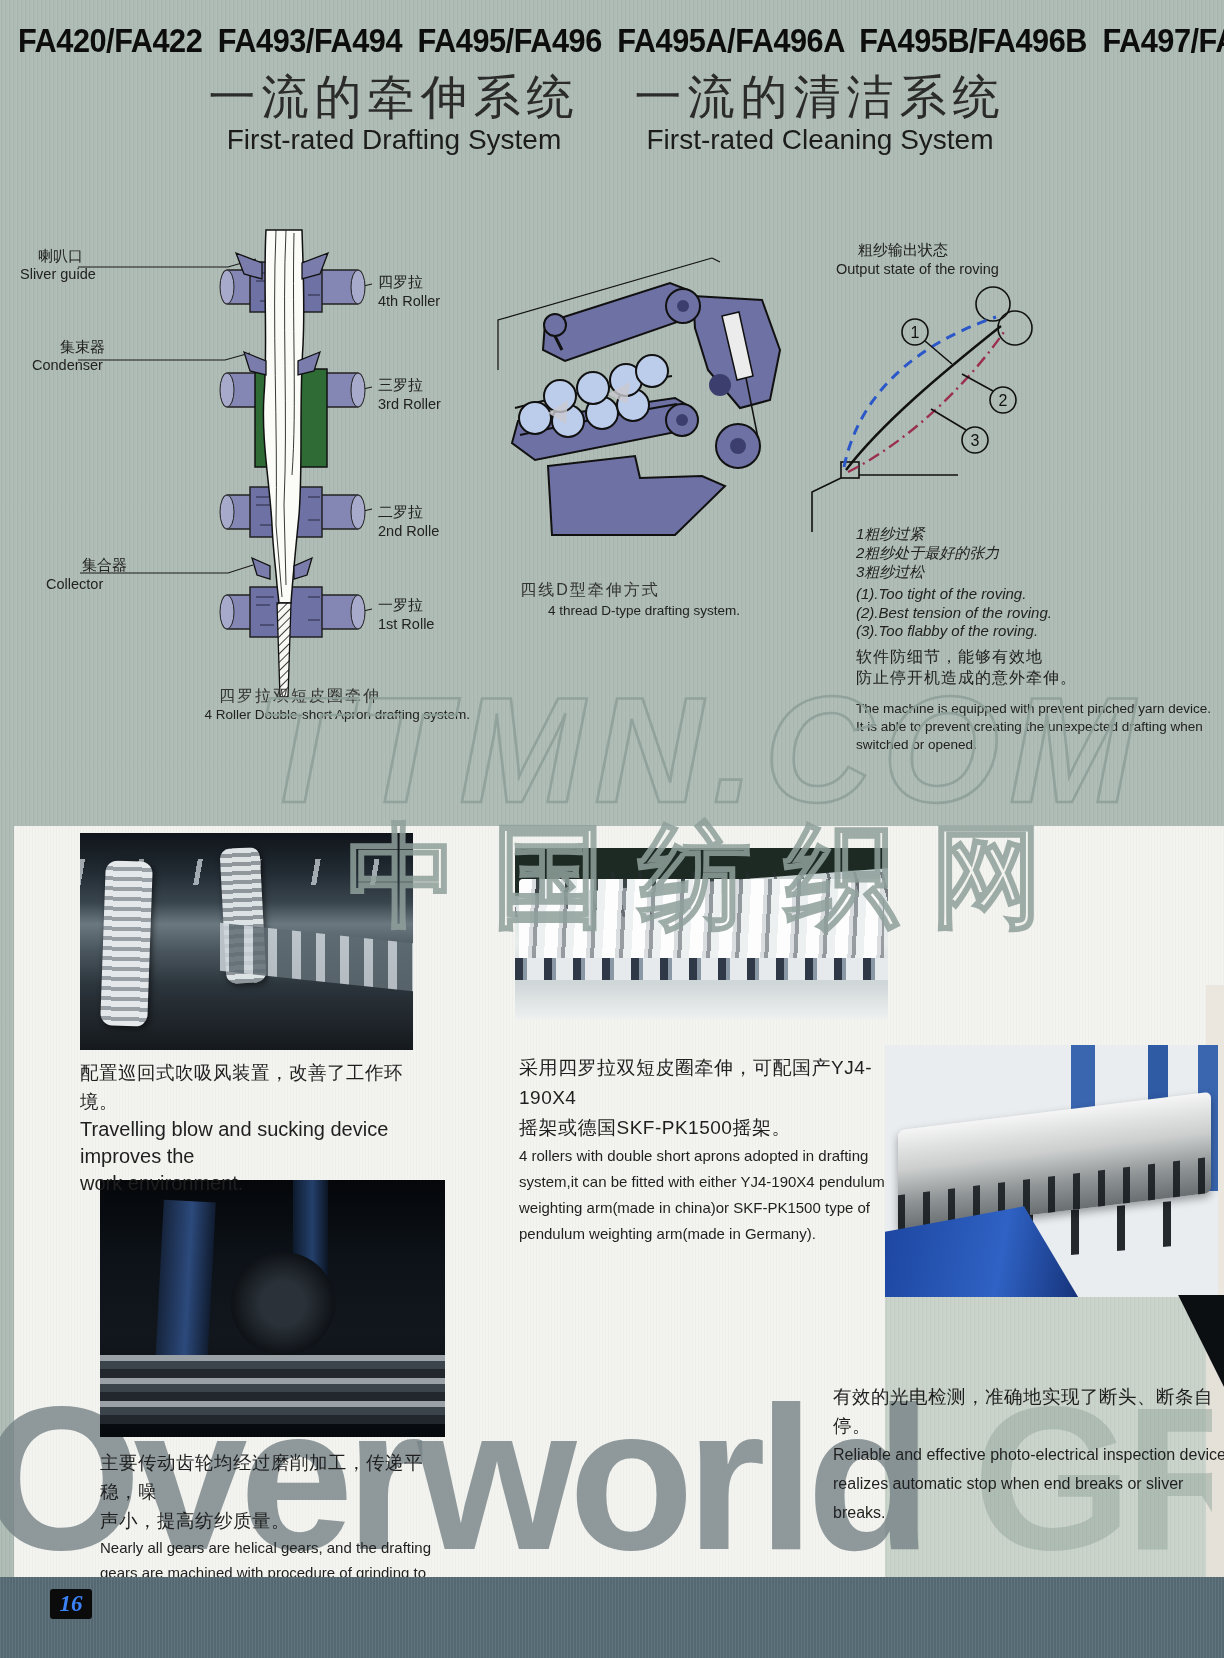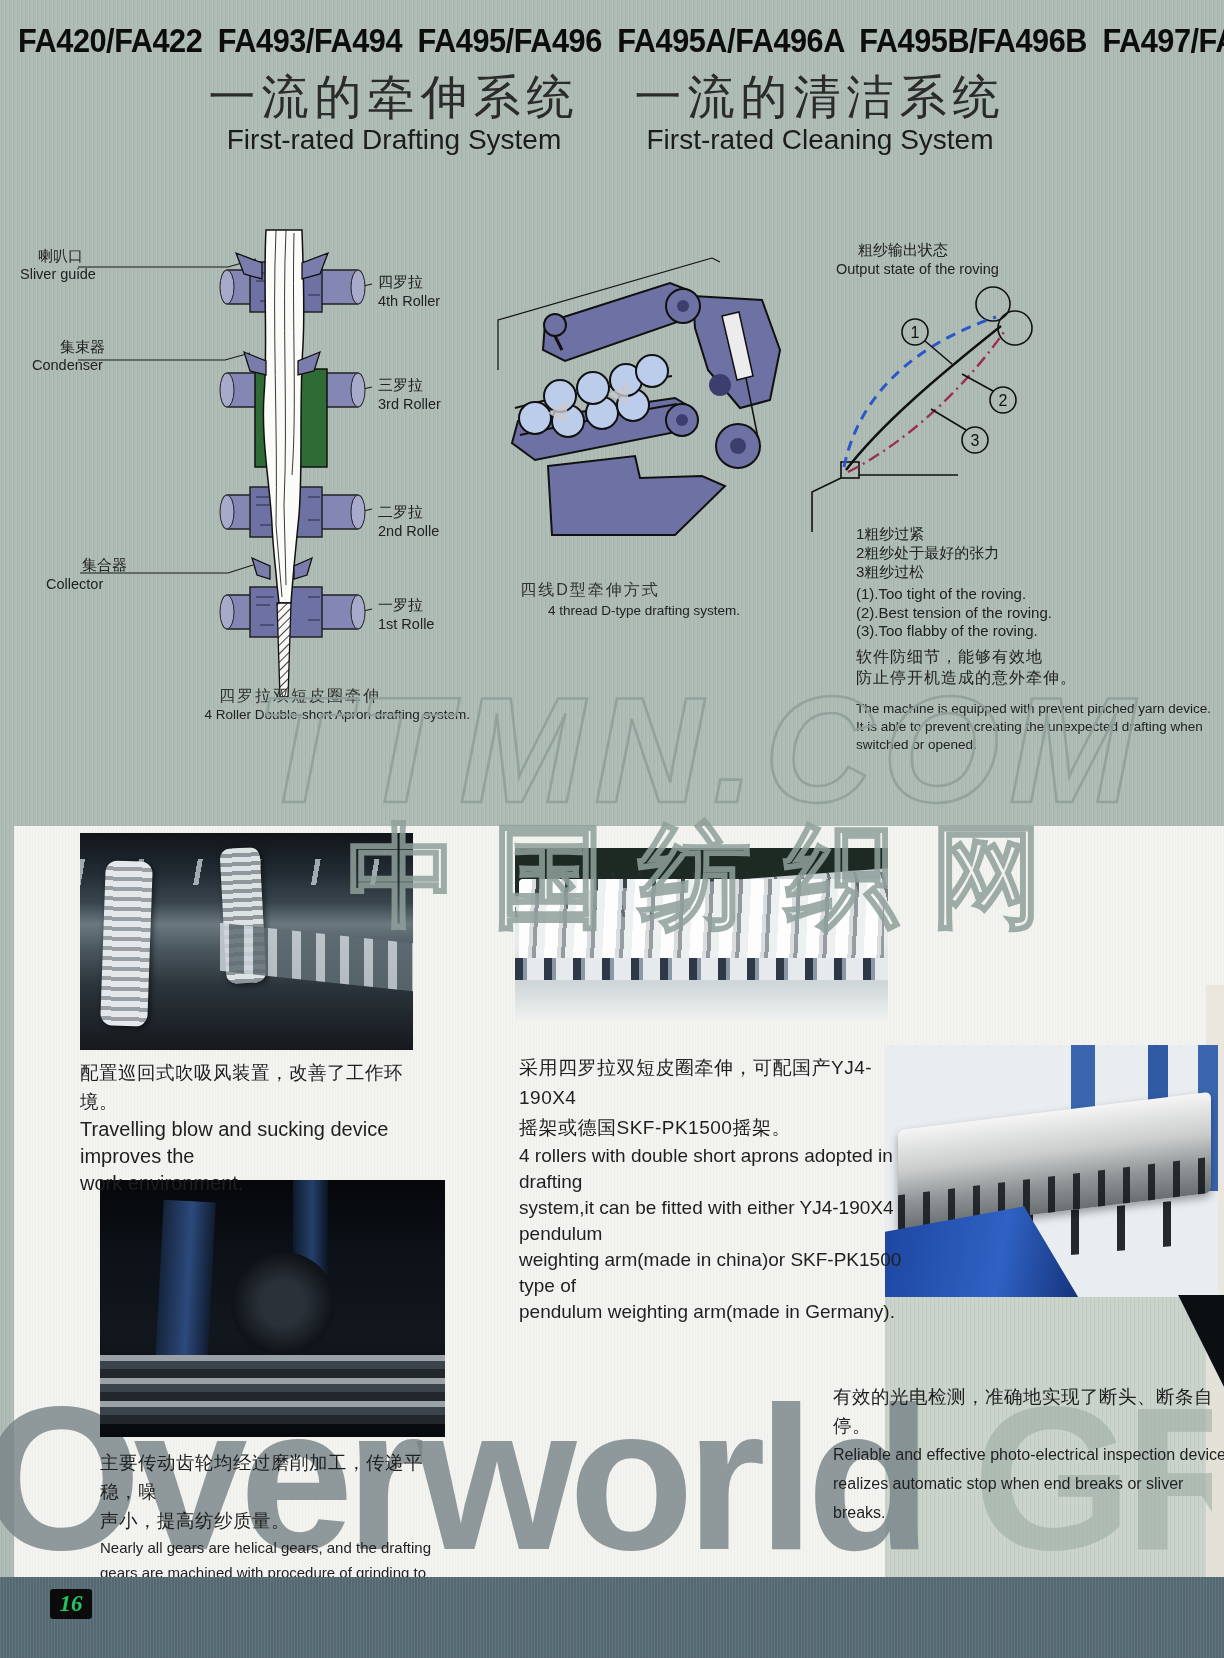--- a/index.html
+++ b/index.html
@@ -10,46 +10,46 @@
   .abs{position:absolute;}
   
   .white-panel{left:14px;top:826px;width:1210px;height:751px;background:#f3f3ef;
     background-image:repeating-linear-gradient(90deg,rgba(0,0,0,.02) 0 1px,transparent 1px 3px);z-index:1;}
   .green-patch{left:885px;top:1297px;width:339px;height:280px;background:#c9d3ca;
     background-image:repeating-linear-gradient(90deg,rgba(255,255,255,.06) 0 1px,rgba(60,78,72,.05) 1px 2px,transparent 2px 4px);z-index:2;}
   .edge-strip{left:1206px;top:985px;width:18px;height:592px;background:#e9e3da;opacity:.85;z-index:2;}
   .bottom-band{left:0;top:1577px;width:1224px;height:81px;background:#5a6f79;
     background-image:repeating-linear-gradient(90deg,rgba(255,255,255,.04) 0 1px,rgba(0,0,0,.06) 1px 3px);z-index:20;}
   .page-num{left:50px;top:1589px;width:42px;height:30px;background:#0b0b0b;border-radius:3px;
-    color:#22c55e;font-family:"Liberation Serif",serif;font-style:italic;font-weight:bold;
+    color:#3b82f6;font-family:"Liberation Serif",serif;font-style:italic;font-weight:bold;
     font-size:23px;text-align:center;line-height:29px;z-index:21;}
   
   .models{left:18px;top:22px;font-weight:bold;font-size:33px;letter-spacing:-0.5px;word-spacing:8px;
     color:#0d0d0d;transform:scaleX(.93);transform-origin:left;white-space:nowrap;z-index:5;}
   .tzh{top:66px;font-size:47px;letter-spacing:6px;color:#2b2b2b;text-align:center;z-index:5;}
   .ten{top:124px;font-size:28px;color:#1c1c1c;text-align:center;z-index:5;}
   .tl{left:196px;width:396px;} .tr{left:630px;width:380px;}
   
   .dlab{font-size:15px;color:#222;z-index:5;white-space:nowrap;}
   .dlab.en{font-size:14.5px;}
   .cap-zh{font-size:16px;color:#333;text-align:center;z-index:5;letter-spacing:2px;}
   .cap-en{font-size:13.5px;color:#222;text-align:right;z-index:5;}
-  .legend{left:856px;top:524px;font-size:15px;line-height:19px;color:#222;z-index:5;}
+  .legend{left:856px;top:524px;font-size:15px;line-height:19px;color:#222;z-index:5;font-style:italic;}
   .legend .en-l{font-size:15px;line-height:18.5px;}
   .note{left:856px;top:646px;z-index:5;color:#222;}
   .note .zh-l{font-size:16px;line-height:21px;letter-spacing:1px;}
   .note .en-l{font-size:13.5px;line-height:18px;}
   
   .tb{z-index:6;color:#1f1f1f;}
   .tb .zh{font-size:18.5px;line-height:29px;letter-spacing:.5px;}
   .tb .en{font-size:20px;line-height:27px;}
   .tbA{left:80px;top:1058px;width:360px;}
   .tbB{left:519px;top:1053px;width:385px;}
   .tbB .zh{font-size:19px;line-height:30px;}
-  .tbB .en{font-size:19px;line-height:26px;}
+  .tbB .en{font-size:15px;line-height:26px;}
   .tbC{left:833px;top:1382px;width:400px;}
   .tbC .en{font-size:16px;line-height:29px;}
   .tbD{left:100px;top:1448px;width:360px;}
   .tbD .en{font-size:15px;line-height:25px;}
   
   .photo{z-index:4;overflow:hidden;}
   .p1{left:80px;top:833px;width:333px;height:217px;
     background:linear-gradient(180deg,#10151a 0%,#222b33 18%,#39454d 32%,#6b7880 42%,#4a565e 54%,#2c353c 70%,#15191d 100%);}
   .p1 .lights{position:absolute;left:0;top:12%;width:100%;height:12%;
     background:repeating-linear-gradient(100deg,rgba(235,243,248,.85) 0 5px,transparent 5px 58px);opacity:.75;}

